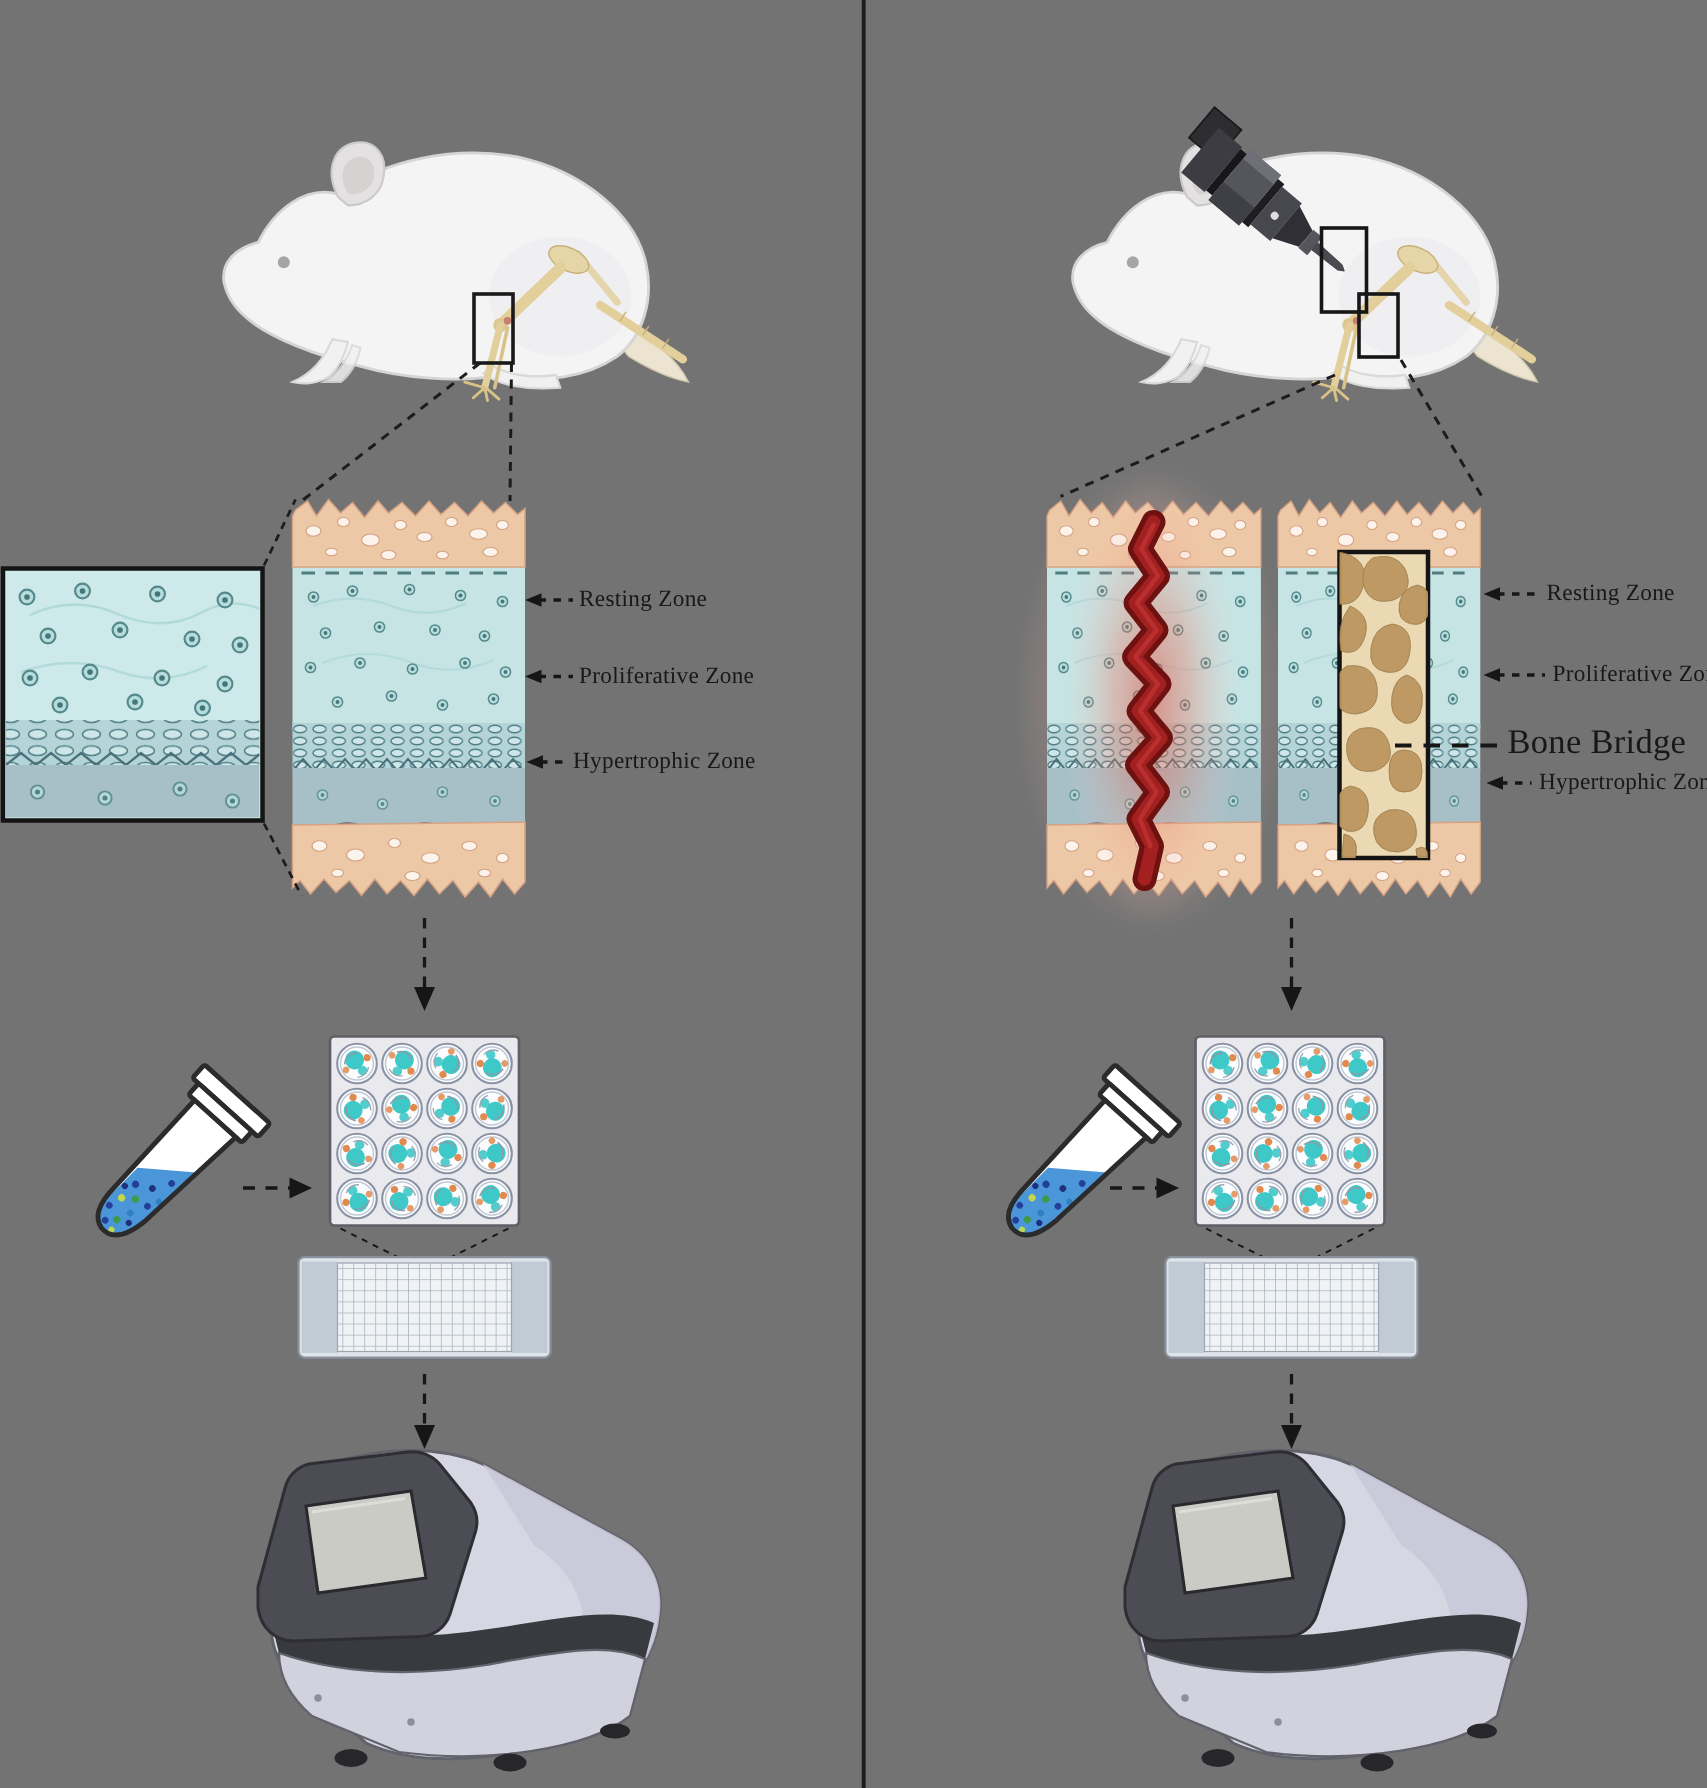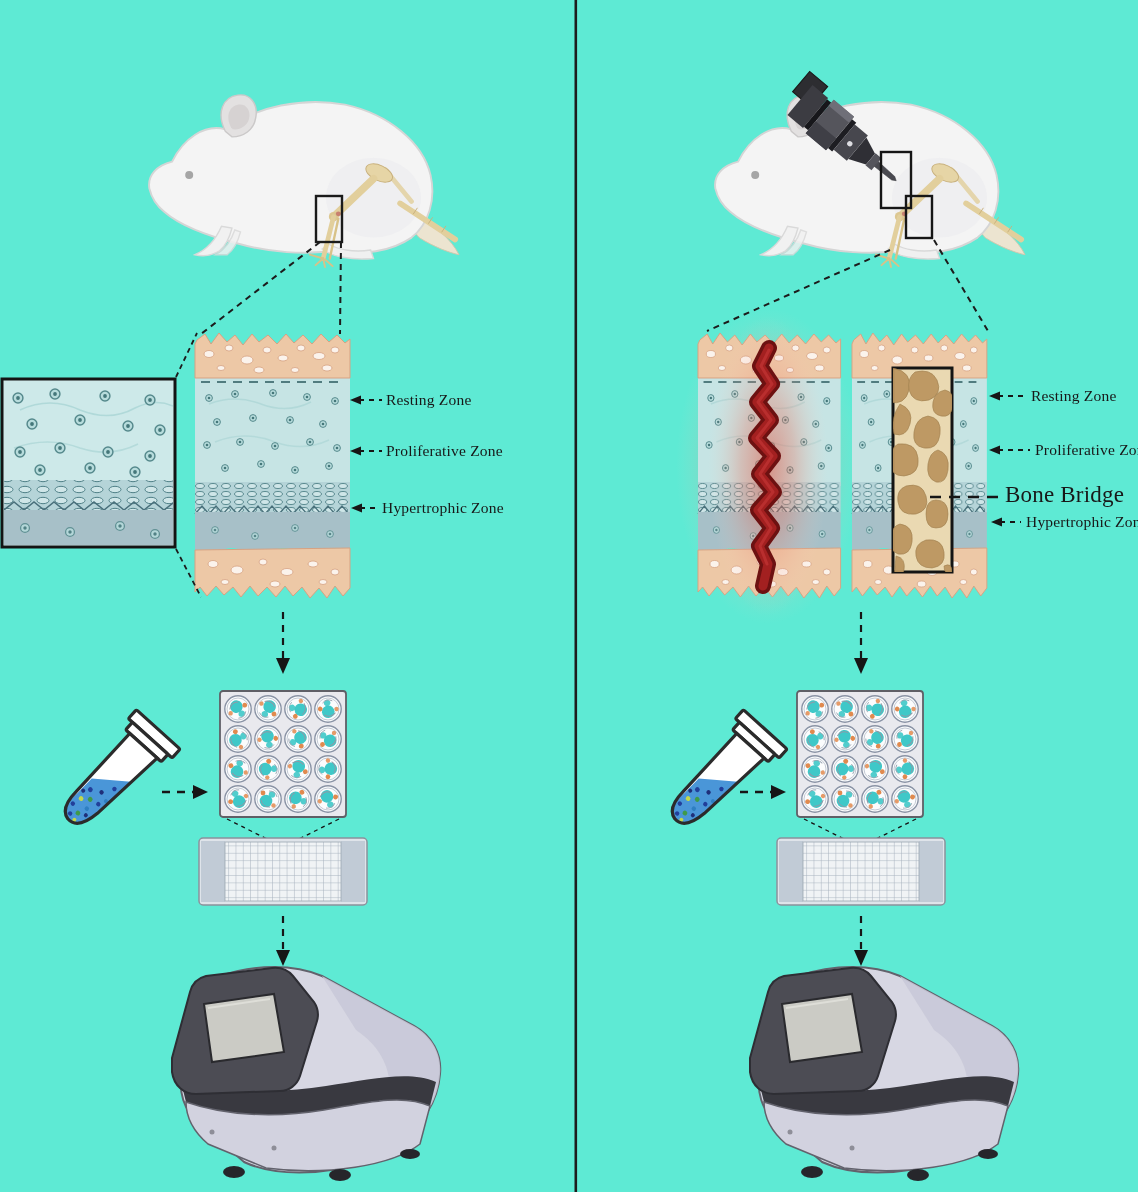--- a/index.html
+++ b/index.html
@@ -1,16 +1,16 @@
 <!DOCTYPE html>
 <html><head>
 <meta charset="utf-8">
 <style>
   html,body{margin:0;padding:0;background:#fcfcf9;}
-  .canvas{position:relative;width:1138px;height:1192px;background:#5eead4;overflow:hidden;}
+  .canvas{position:relative;width:1138px;height:1192px;background:#737373;overflow:hidden;}
   .canvas svg.art{position:absolute;left:0;top:0;}
   .lbl{position:absolute;font-family:"Liberation Serif","DejaVu Serif",serif;color:#181818;
        font-size:15.5px;line-height:18px;white-space:nowrap;letter-spacing:.2px;}
   .lbl-big{font-size:23px;line-height:26px;}
 </style>
 </head>
 <body>
 
 <div class="canvas">
 

